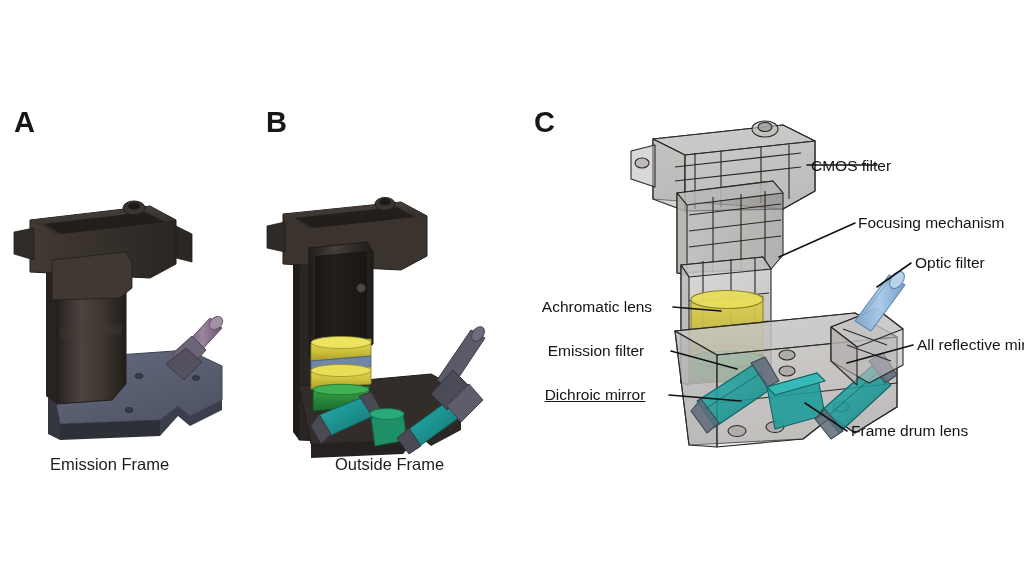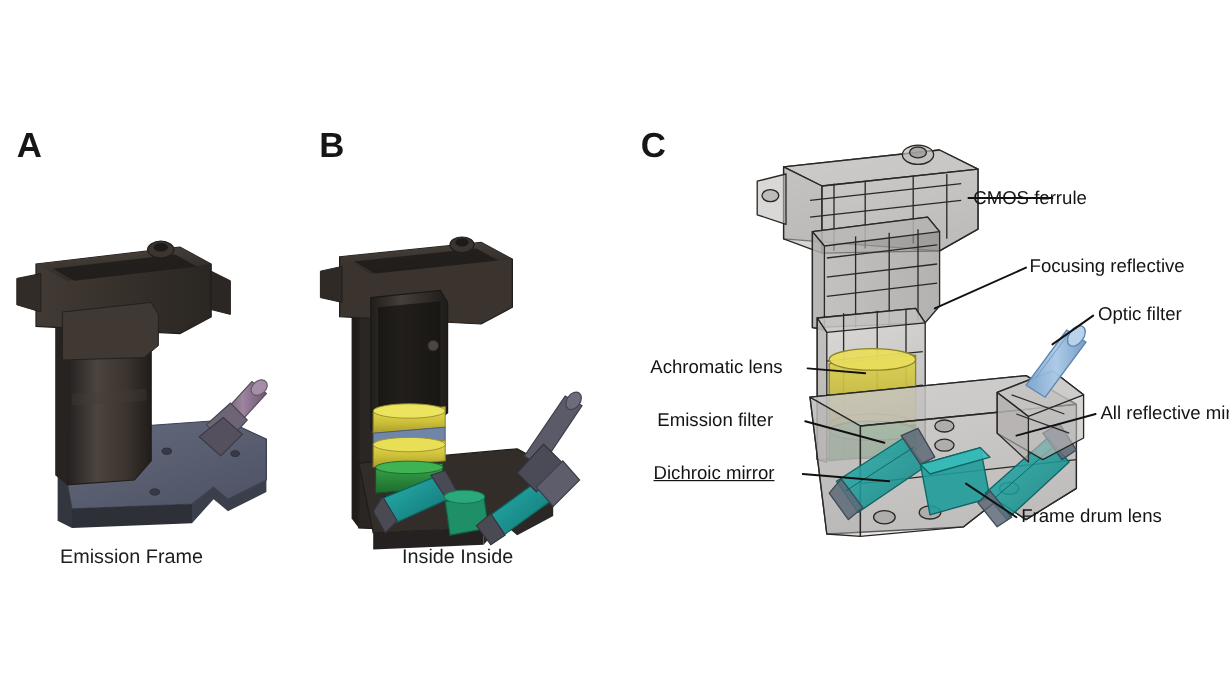--- a/index.html
+++ b/index.html
@@ -226,21 +226,21 @@
       </g>
 
       <g>
         <path d="M182,232 L216,182 L230,190 L196,241 Z" fill="#5b5a68" stroke="#3d3c49" stroke-width="1"></path>
         <ellipse cx="223" cy="186" rx="8" ry="5.5" fill="#6d6c7c" stroke="#45444f" stroke-width="1" transform="rotate(-55 223 186)"></ellipse>
         <path d="M176,246 L198,222 L214,238 L192,262 Z" fill="#4b4a57" stroke="#33323d" stroke-width="1"></path>
         <path d="M192,258 L214,236 L228,252 L206,274 Z" fill="#5e5d6b" stroke="#3f3e4a" stroke-width="1"></path>
       </g>
     </svg>
 
-    <div class="panel-caption" style="left:80px; top:355px;">Inside Inside</div>
+    <div class="panel-caption" style="left:80px; top:355px;">Outside Frame</div>
   </div>
 
   <div class="panel" style="left:525px; top:100px; width:499px; height:400px;">
     <div class="panel-letter" style="left:9px; top:8px;">C</div>
 
     <svg width="499" height="370" viewBox="0 0 499 370" style="position:absolute;left:0;top:15px;">
       <defs>
         <linearGradient id="cGhost" x1="0" y1="0" x2="0.4" y2="1">
           <stop offset="0%" stop-color="#cfcdcb" stop-opacity="0.72"></stop>
           <stop offset="100%" stop-color="#a9a7a5" stop-opacity="0.72"></stop>
@@ -375,22 +375,22 @@
         <line x1="330" y1="108" x2="254" y2="142"></line>
         <line x1="386" y1="148" x2="352" y2="172"></line>
         <line x1="148" y1="192" x2="196" y2="196"></line>
         <line x1="146" y1="236" x2="212" y2="254"></line>
         <line x1="144" y1="280" x2="216" y2="286"></line>
         <line x1="388" y1="230" x2="322" y2="248"></line>
         <line x1="322" y1="316" x2="280" y2="288"></line>
       </g>
     </svg>
 
-    <div class="callout" style="left:286px; top:58px;">CMOS ferrule</div>
-    <div class="callout" style="left:333px; top:115px;">Focusing reflective</div>
+    <div class="callout" style="left:286px; top:58px;">CMOS filter</div>
+    <div class="callout" style="left:333px; top:115px;">Focusing mechanism</div>
     <div class="callout" style="left:390px; top:155px;">Optic filter</div>
 
     <div class="callout right-anchor" style="left:0px; top:199px; width:144px;">Achromatic lens</div>
     <div class="callout right-anchor" style="left:0px; top:243px; width:142px;">Emission filter</div>
     <div class="callout right-anchor" style="left:0px; top:287px; width:140px;text-decoration:underline;">Dichroic mirror</div>
 
     <div class="callout" style="left:392px; top:237px;">All reflective mirror</div>
     <div class="callout" style="left:326px; top:323px;">Frame drum lens</div>
   </div>
 

